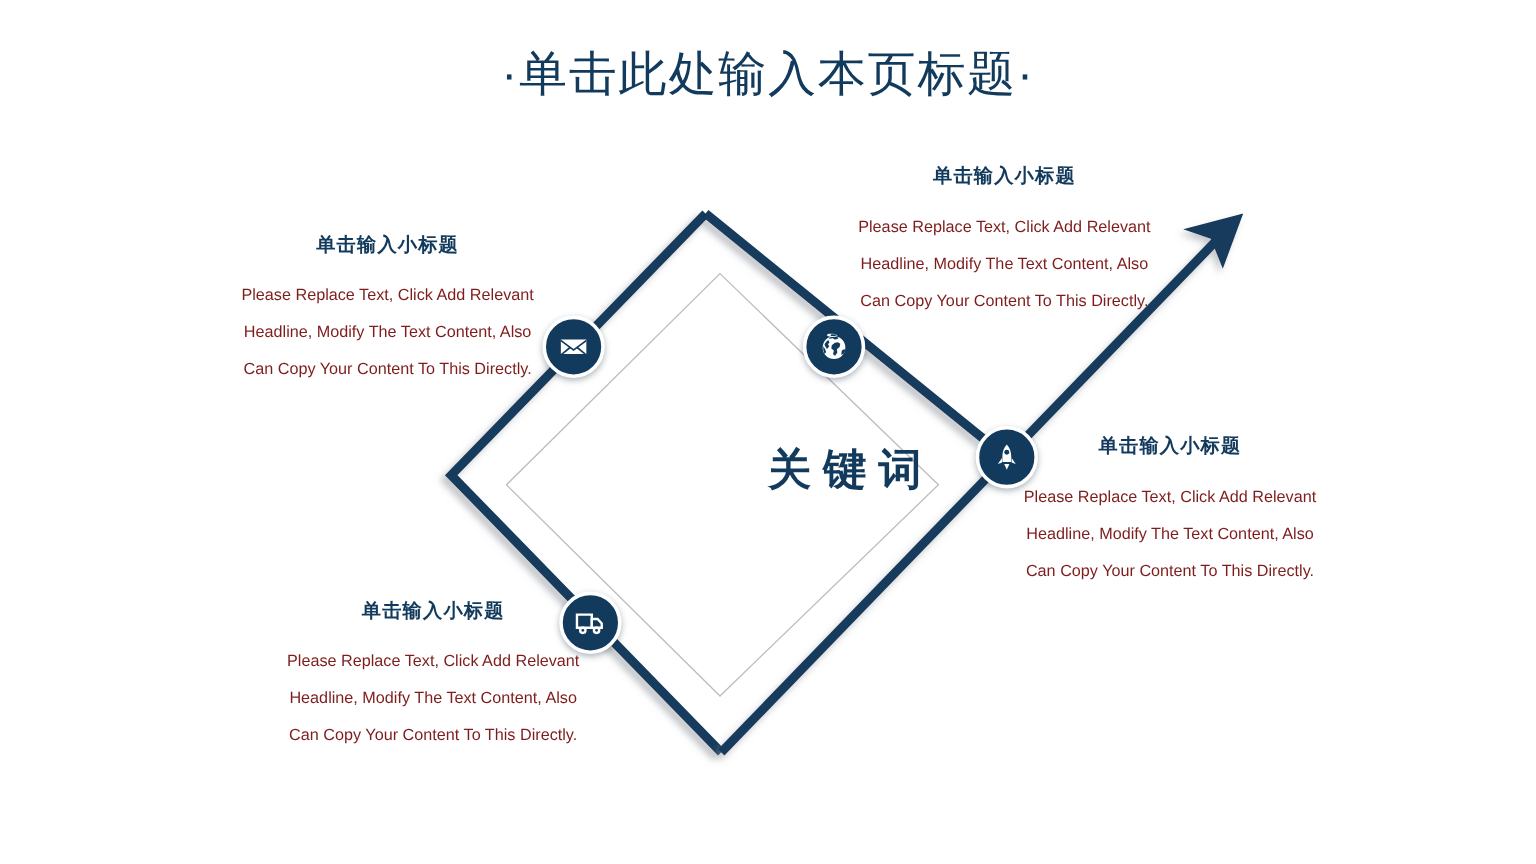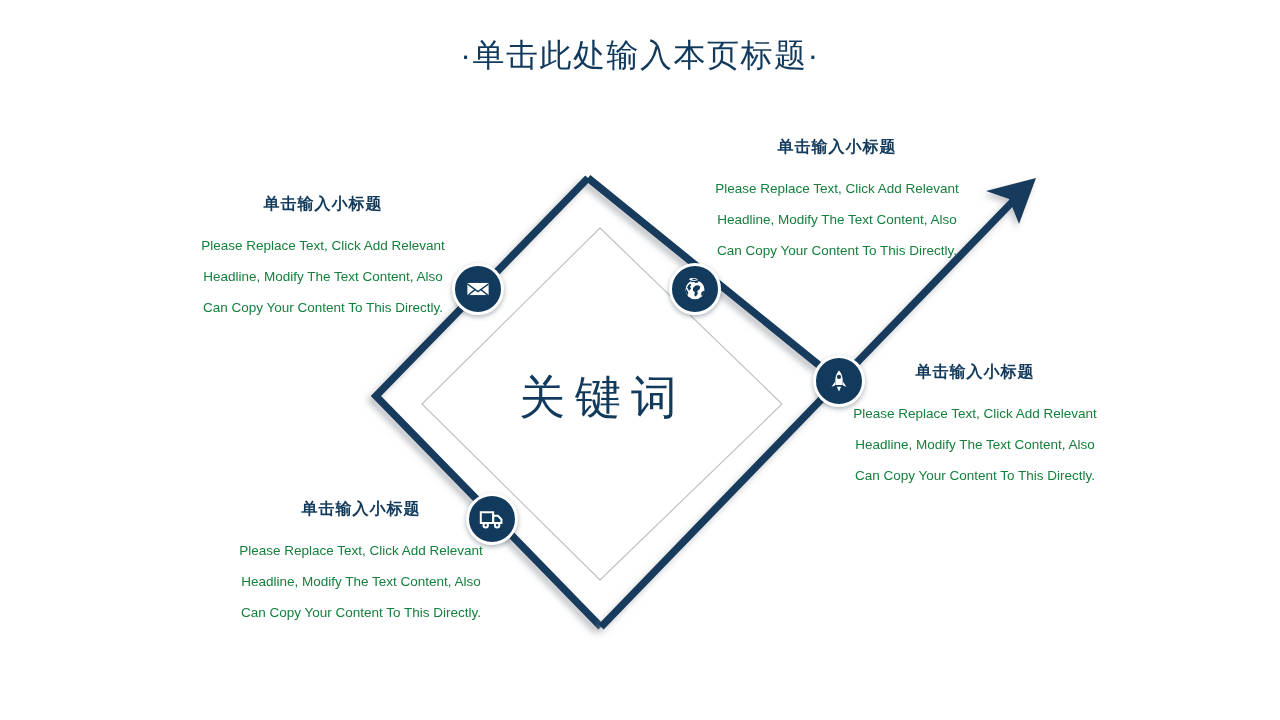--- a/index.html
+++ b/index.html
@@ -22,21 +22,21 @@
     height: 720px;
   }
 
   
   .slide-title {
     position: absolute;
     left: 0;
     top: 34px;
     width: 1280px;
     text-align: center;
-    font-size: 32px;
+    font-size: 40px;
     font-weight: 400;
     color: #123a5c;
     letter-spacing: 1.5px;
     white-space: nowrap;
   }
 
   
   #diagram {
     position: absolute;
     left: 0;
@@ -44,23 +44,23 @@
     width: 1280px;
     height: 720px;
   }
 
   
   .center-keyword {
     position: absolute;
     left: 418px;
     top: 367px;
     width: 360px;
-    text-align: center;
-    font-size: 46px;
-    font-weight: 400;
+    text-align: right;
+    font-size: 36px;
+    font-weight: 700;
     color: #123a5c;
     letter-spacing: 10px;
     text-indent: 10px;
     white-space: nowrap;
   }
 
   
   .icon-badge {
     position: absolute;
     width: 52px;
@@ -87,21 +87,21 @@
     font-size: 16px;
     font-weight: bold;
     color: #123a5c;
     letter-spacing: 1px;
     white-space: nowrap;
     margin: 0;
   }
   .callout .co-body {
     font-size: 13.5px;
     font-weight: 400;
-    color: #15803d;
+    color: #7f1d1d;
     line-height: 2.28;
     margin: 0;
   }
 
   
   #callout-mail { left: 182px; top: 194px; width: 282px; text-align: center; }
   #callout-mail .co-title { margin-bottom: 16px; }
 
   
   #callout-globe { left: 696px; top: 137px; width: 282px; text-align: center; }

